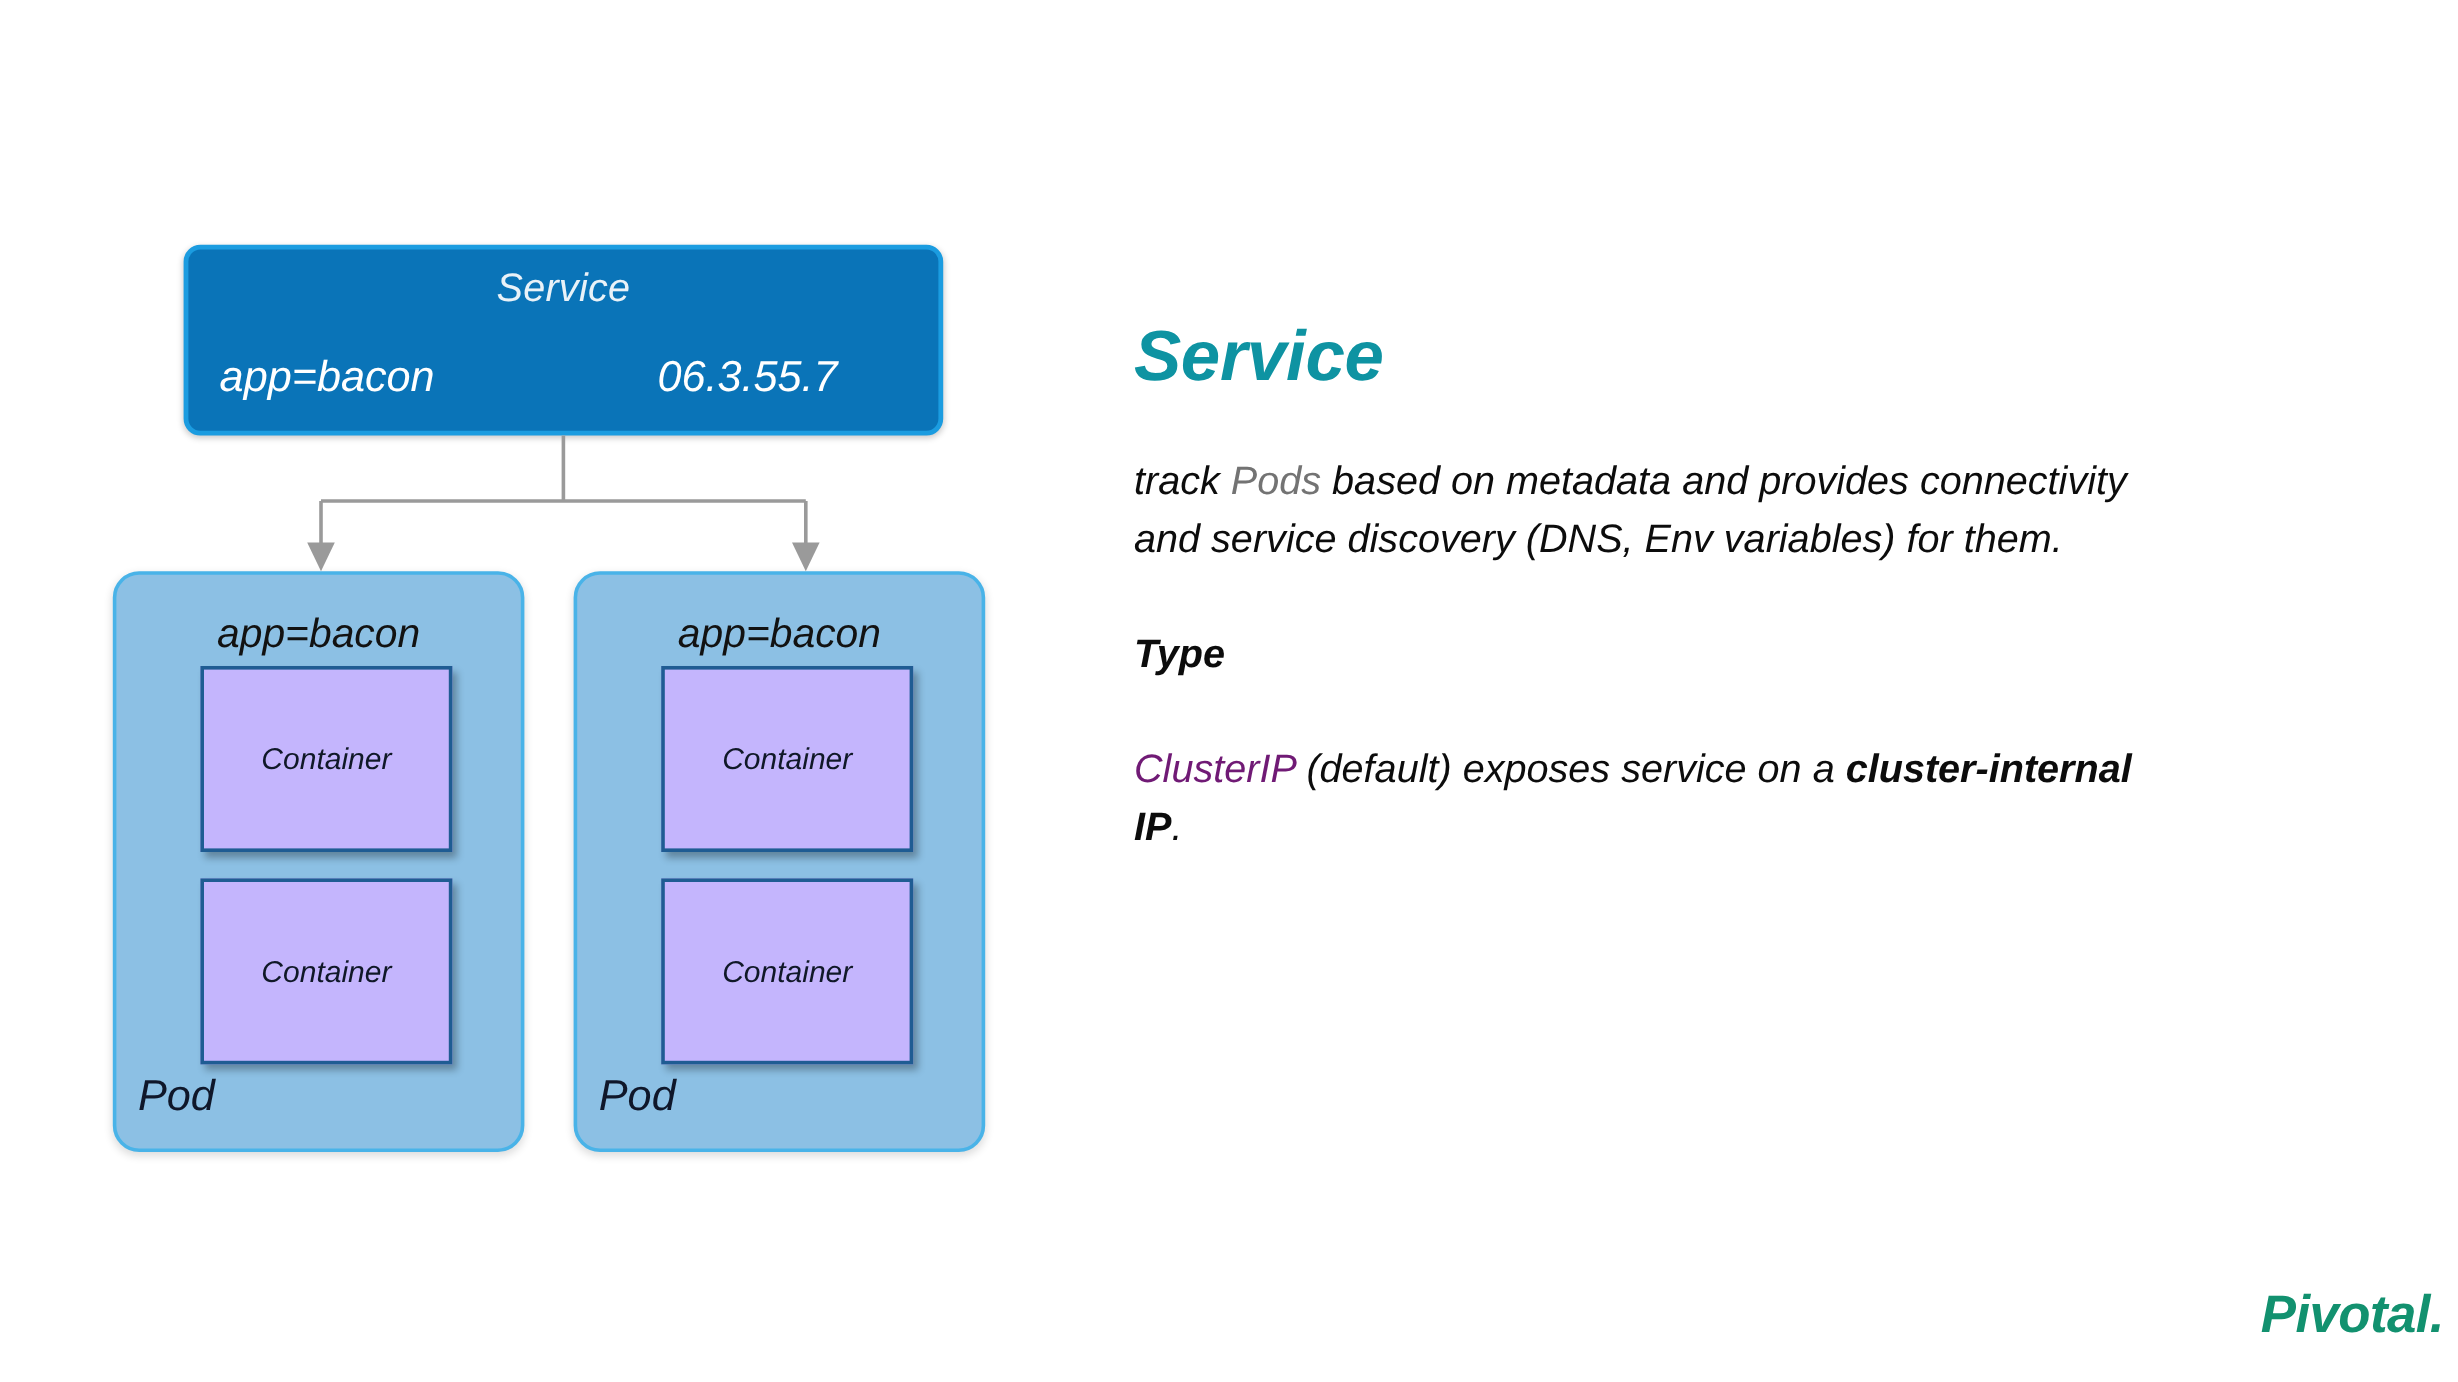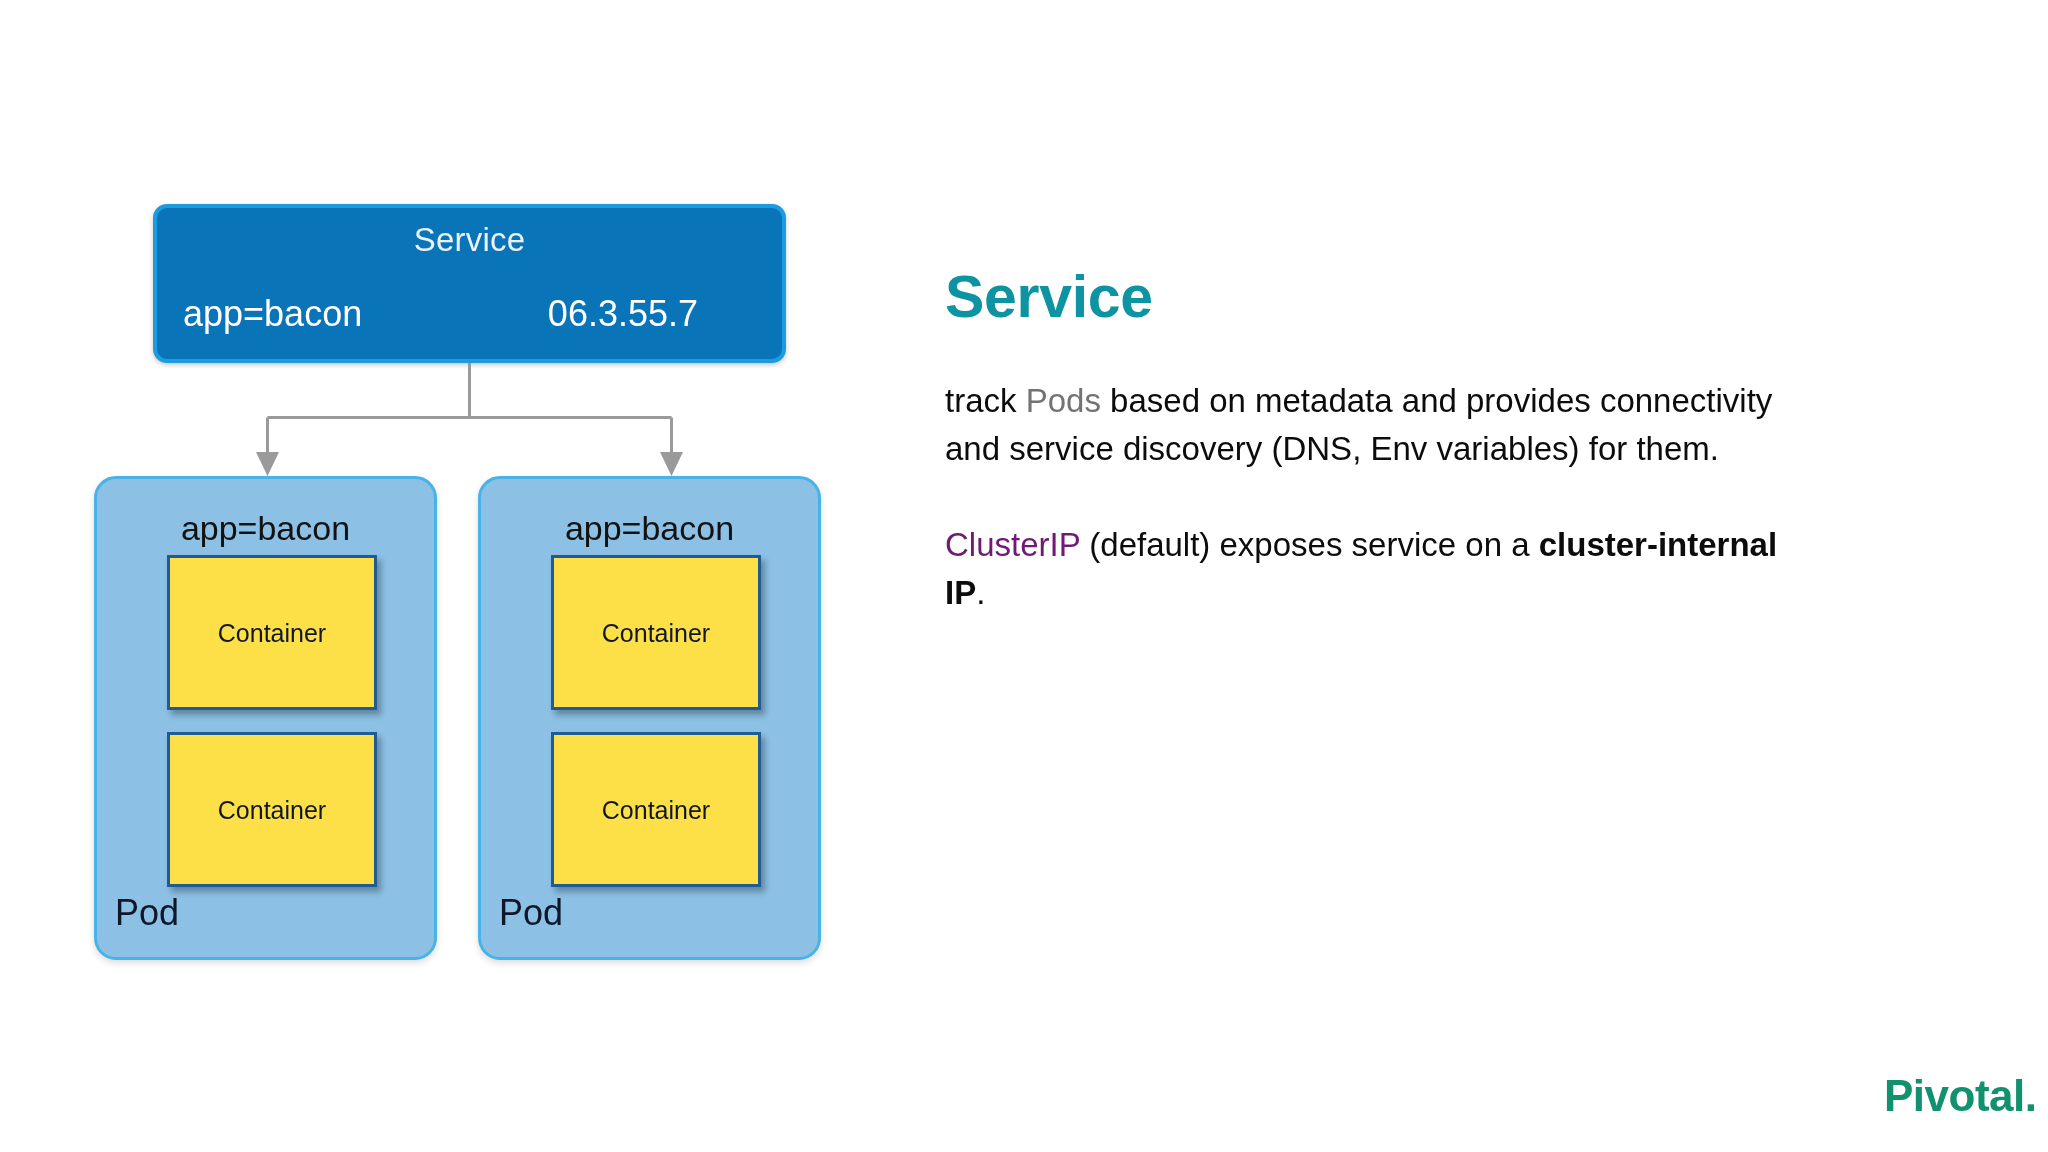--- a/index.html
+++ b/index.html
@@ -15,20 +15,21 @@
     overflow: hidden;
     font-family: "Liberation Sans", sans-serif;
     -webkit-font-smoothing: antialiased;
   }
 
   
   #slide {
     position: absolute;
     inset: 0;
     background: #ffffff;
+    font-style: italic;
   }
 
   
   #diagram {
     position: absolute;
     left: 0;
     top: 0;
     width: 900px;
     height: 1030px;
   }
@@ -116,21 +117,21 @@
     font-size: 36px;
     line-height: 44px;
   }
 
   .container-box {
     position: absolute;
     left: 70px;
     width: 210px;
     height: 155px;
     box-sizing: border-box;
-    background: #fde047;
+    background: #c4b5fd;
     border: 3px solid #1F5C93;
     box-shadow: 4px 5px 6px rgba(0,0,0,0.30);
     display: flex;
     align-items: center;
     justify-content: center;
   }
   .container-box.slot-1 { top: 76px; }
   .container-box.slot-2 { top: 253px; }
   .container-label {
     color: #101828;
@@ -238,20 +239,21 @@
   </div>
 
   <div id="text-panel">
 
     <h1 id="panel-heading">Service</h1>
 
     <p class="panel-para" id="para-desc">
       <span>track </span><span class="kw-pods">Pods</span><span> based on metadata and provides connectivity and service discovery (DNS, Env variables) for them.</span>
     </p>
 
+    <p class="panel-para" id="para-type">Type</p>
 
     <p class="panel-para" id="para-clusterip">
       <span class="kw-clusterip">ClusterIP</span><span> (default) exposes service on a </span><span class="kw-bold">cluster-internal IP</span><span>.</span>
     </p>
 
   </div>
 
   <div id="pivotal-logo"><span>Pivotal</span><span class="dot">.</span></div>
 
 </div>

